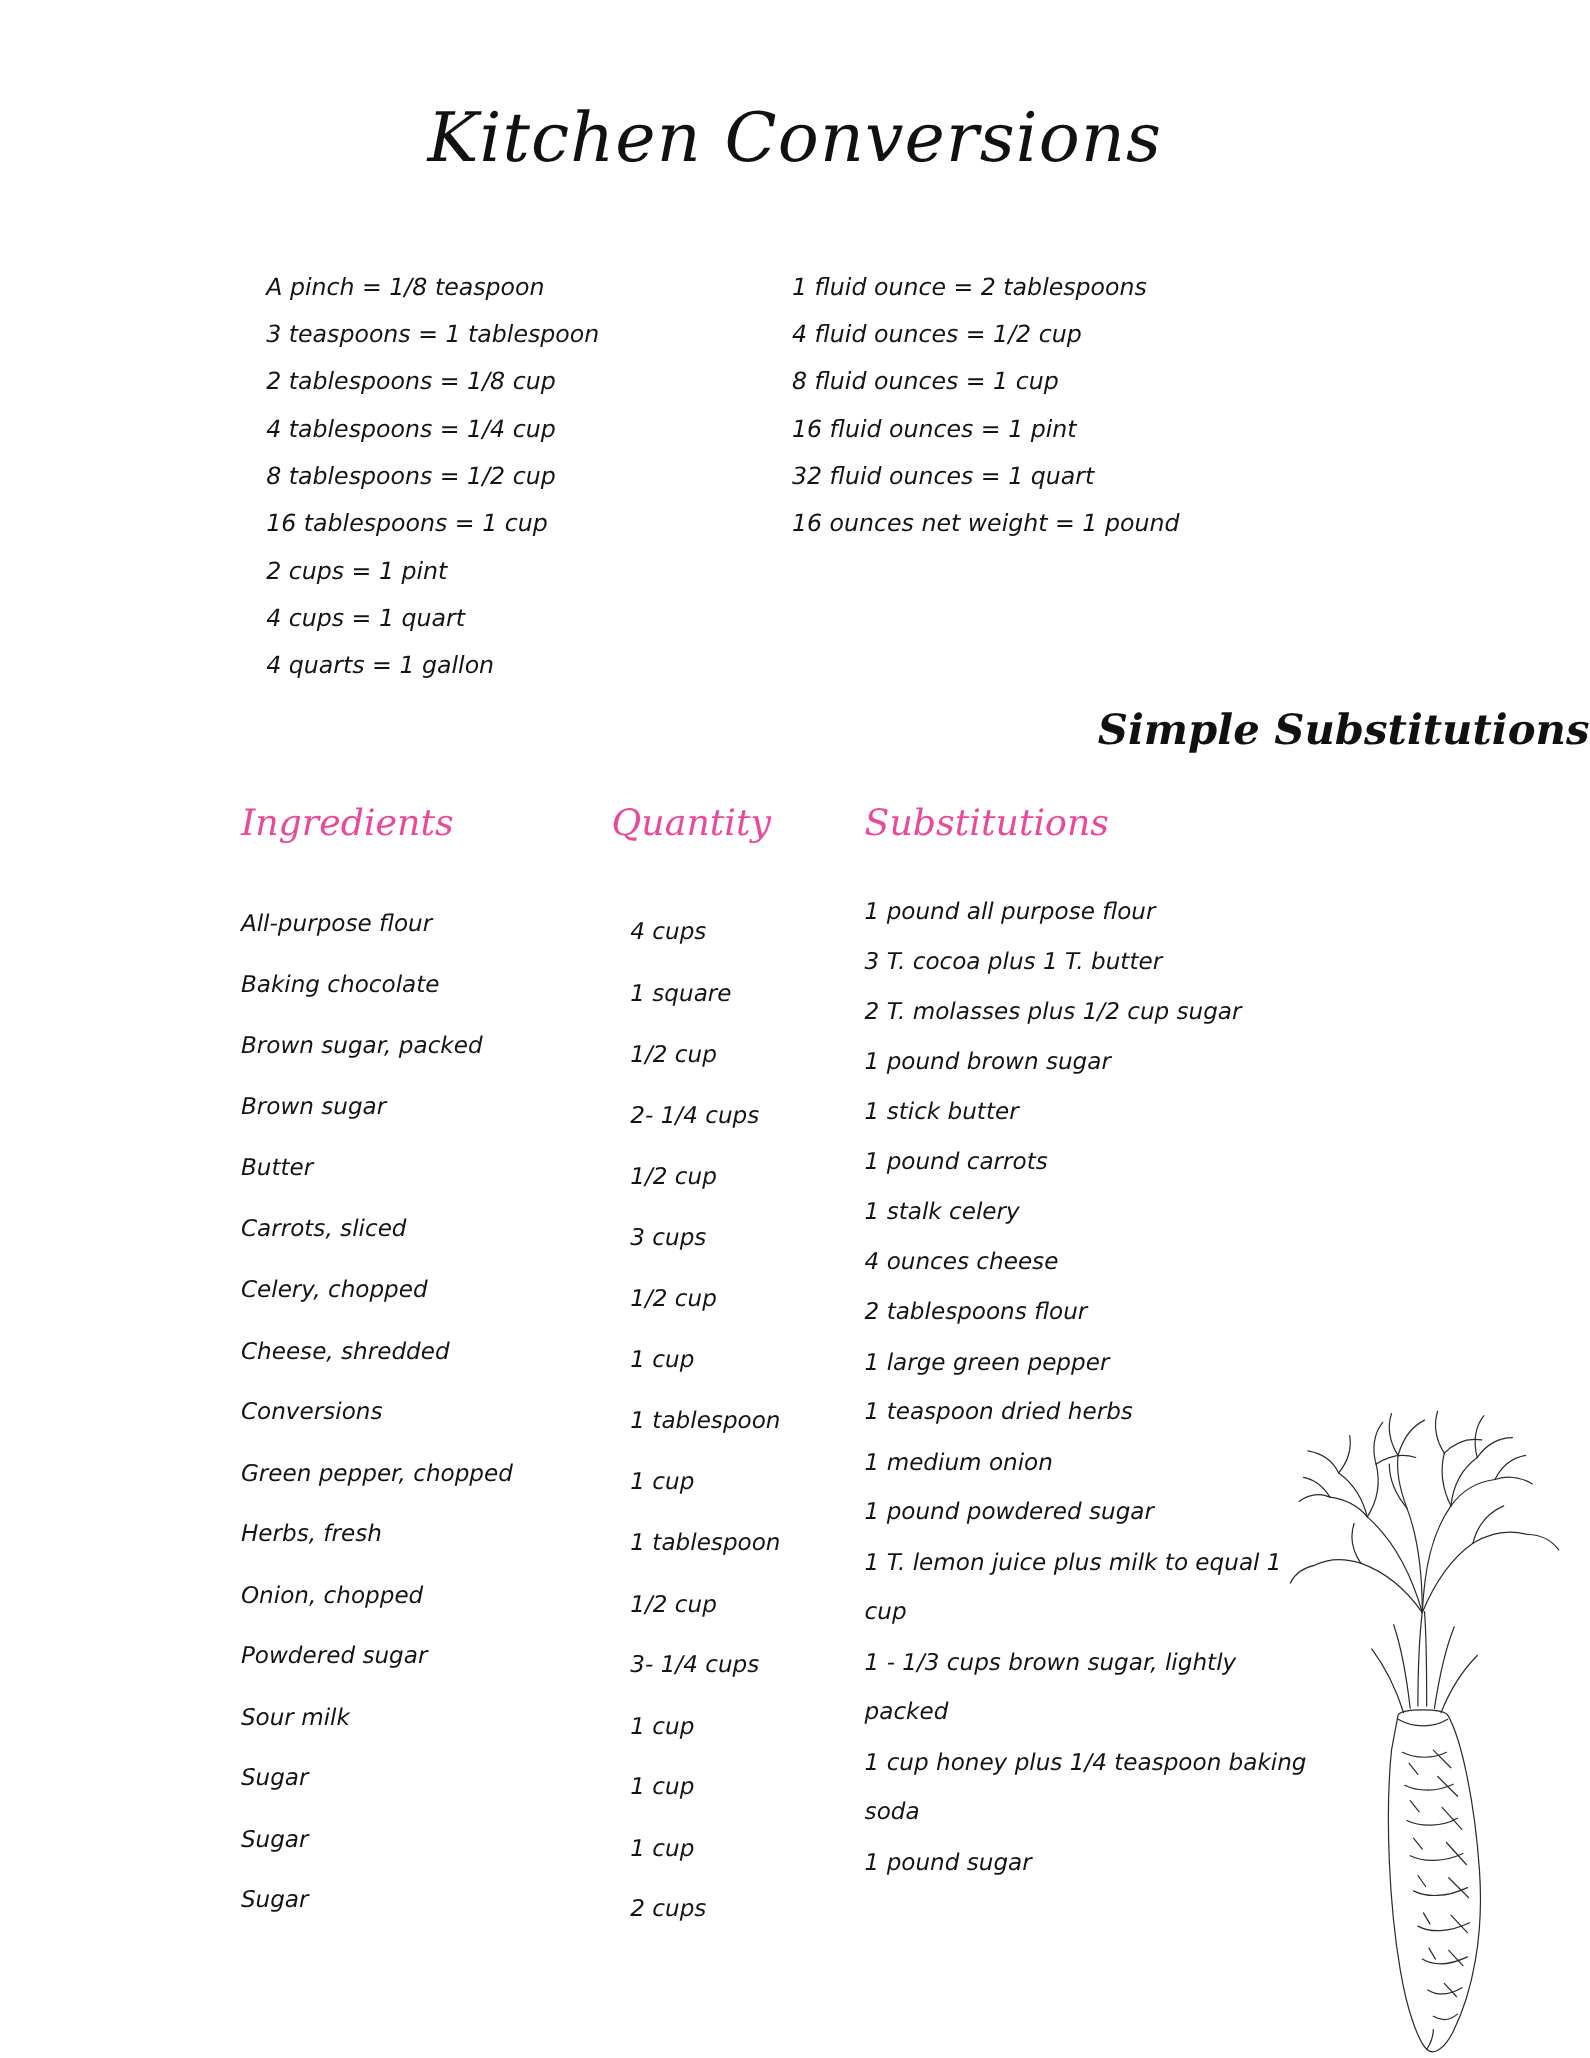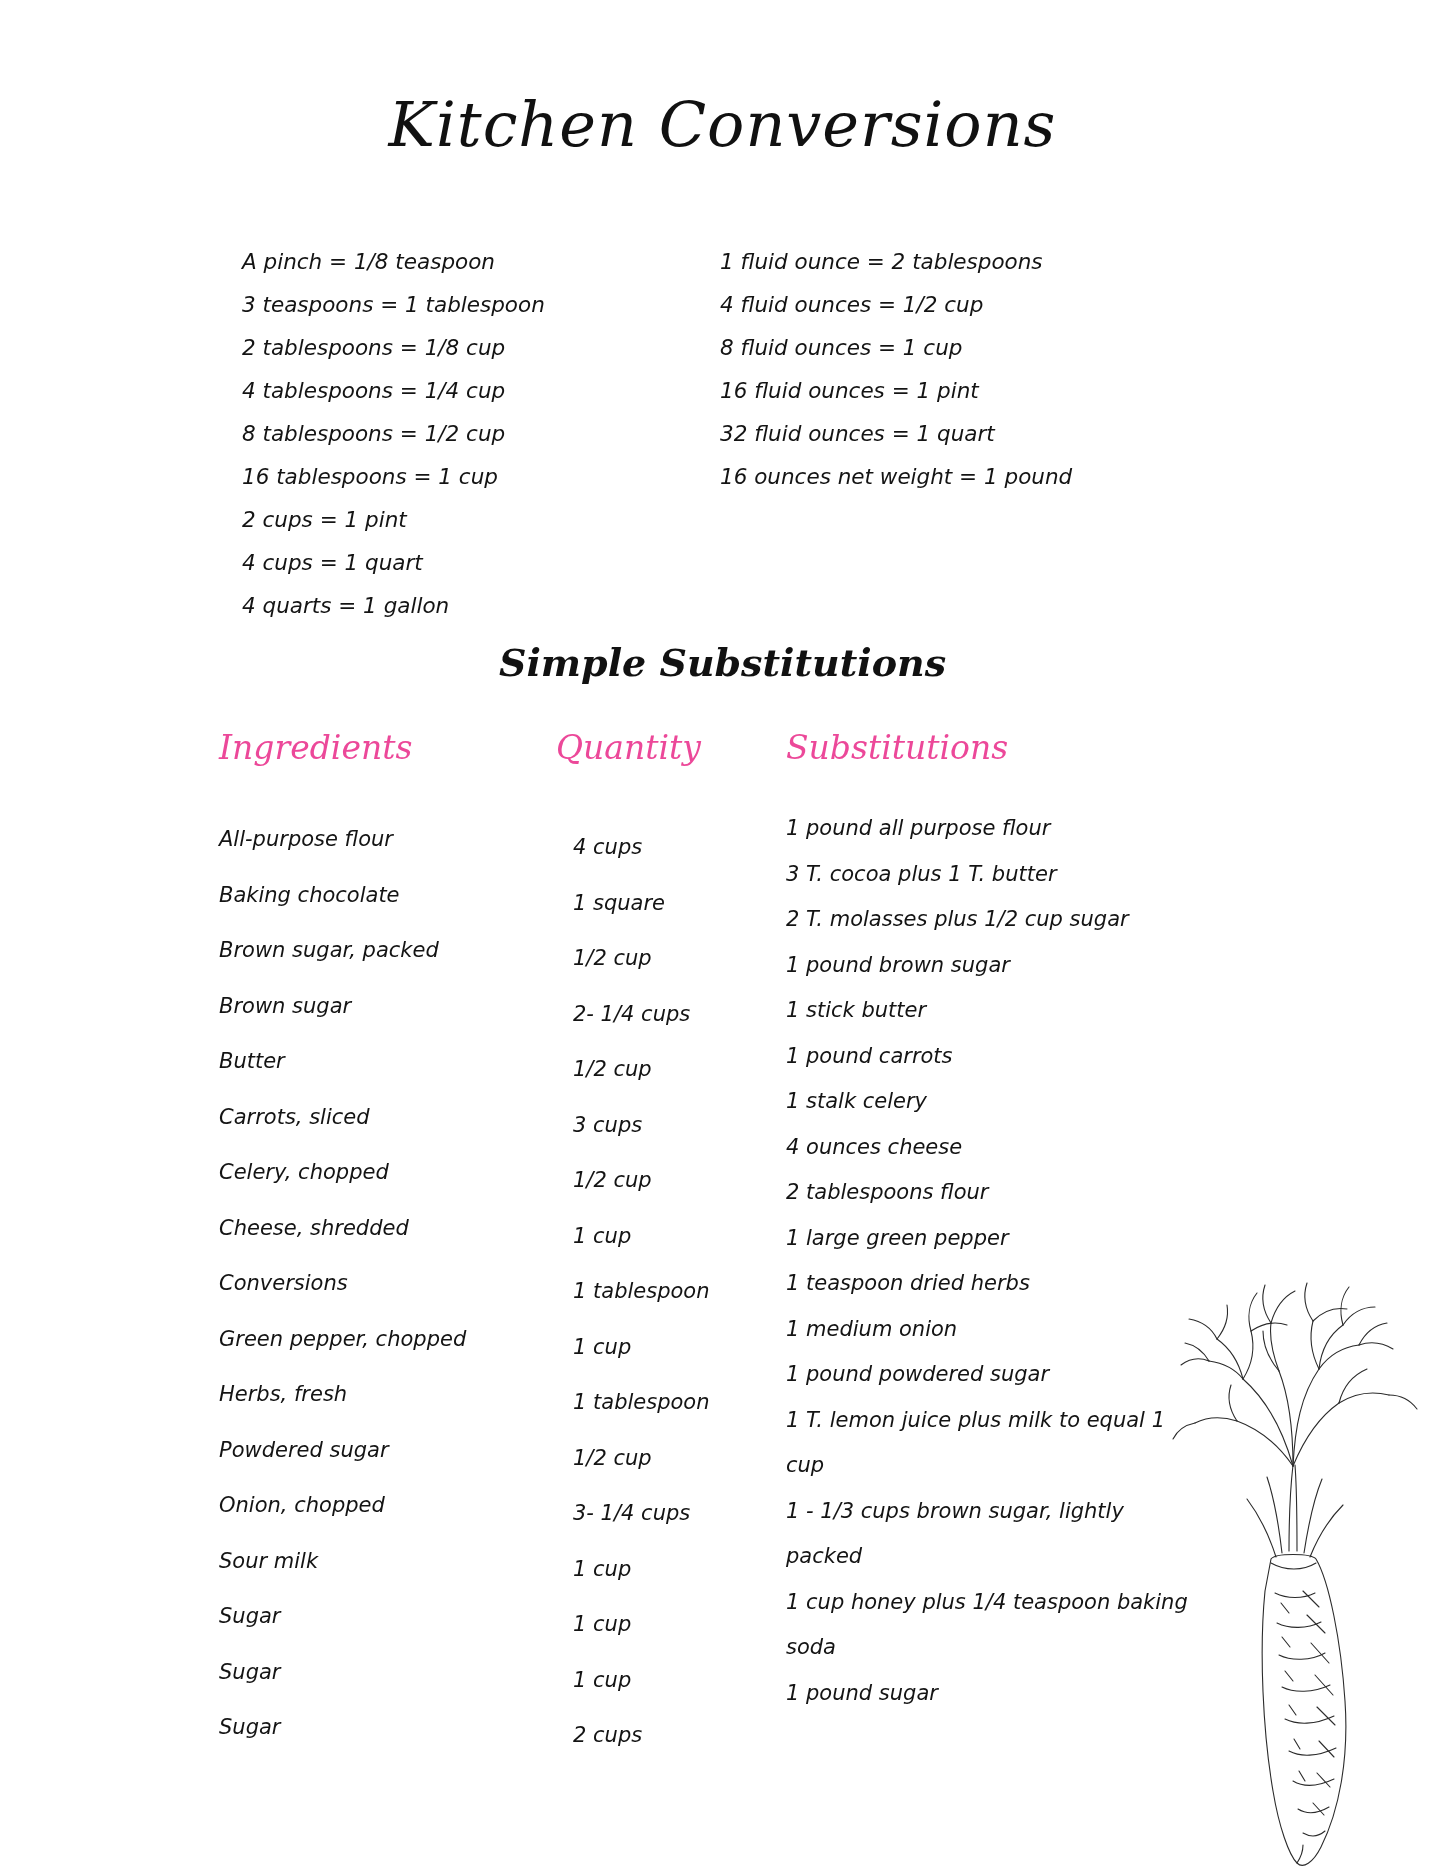--- a/index.html
+++ b/index.html
@@ -35,21 +35,21 @@
     font-size: 62px;
     letter-spacing: 1px;
     color: #111;
   }
 
   .subtitle {
     position: absolute;
     top: 640px;
     left: 0;
     width: 1445px;
-    text-align: center;
+    text-align: right;
     font-family: "DejaVu Serif", serif;
     font-style: italic;
     font-weight: 700;
     font-size: 38px;
     color: #111;
   }
 
   
   .conv-col {
     position: absolute;
@@ -155,22 +155,22 @@
     <span class="cell">Baking chocolate</span>
     <span class="cell">Brown sugar, packed</span>
     <span class="cell">Brown sugar</span>
     <span class="cell">Butter</span>
     <span class="cell">Carrots, sliced</span>
     <span class="cell">Celery, chopped</span>
     <span class="cell">Cheese, shredded</span>
     <span class="cell">Conversions</span>
     <span class="cell">Green pepper, chopped</span>
     <span class="cell">Herbs, fresh</span>
+    <span class="cell">Onion, chopped</span>
     <span class="cell">Powdered sugar</span>
-    <span class="cell">Onion, chopped</span>
     <span class="cell">Sour milk</span>
     <span class="cell">Sugar</span>
     <span class="cell">Sugar</span>
     <span class="cell">Sugar</span>
   </div>
 
   <div class="col col-qty">
     <span class="cell">4 cups</span>
     <span class="cell">1 square</span>
     <span class="cell">1/2 cup</span>

